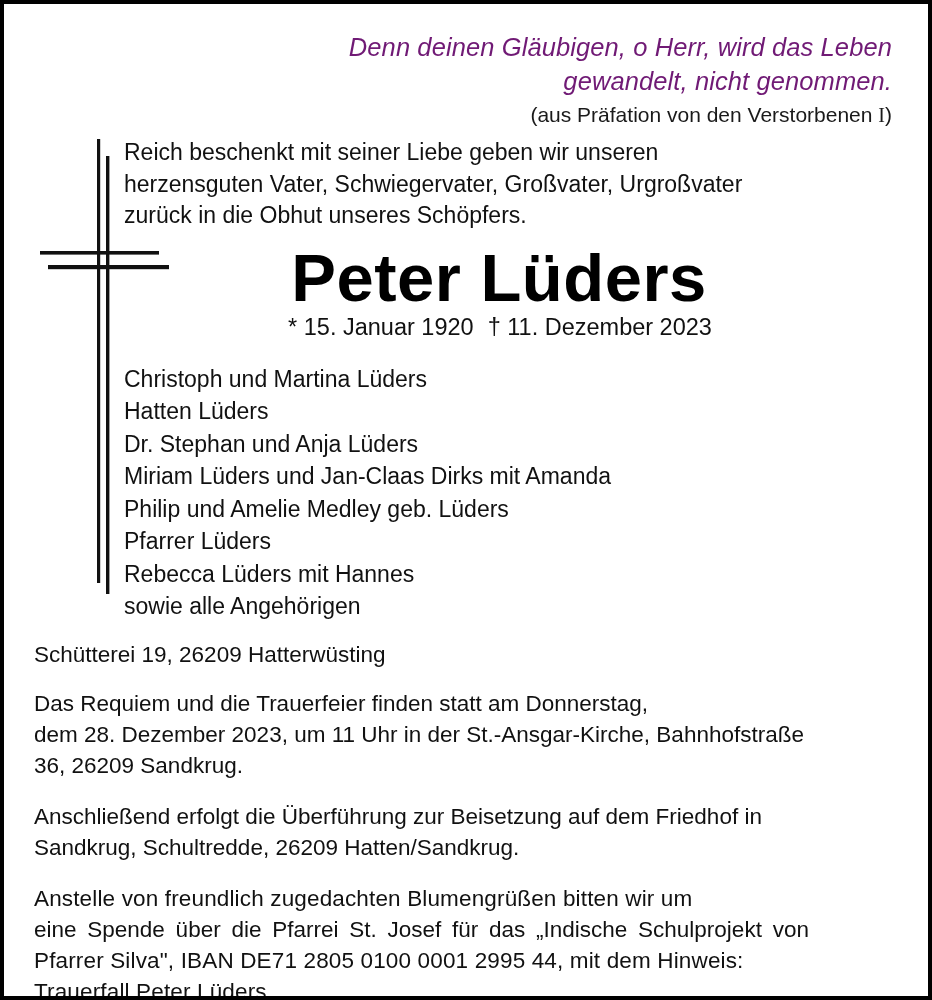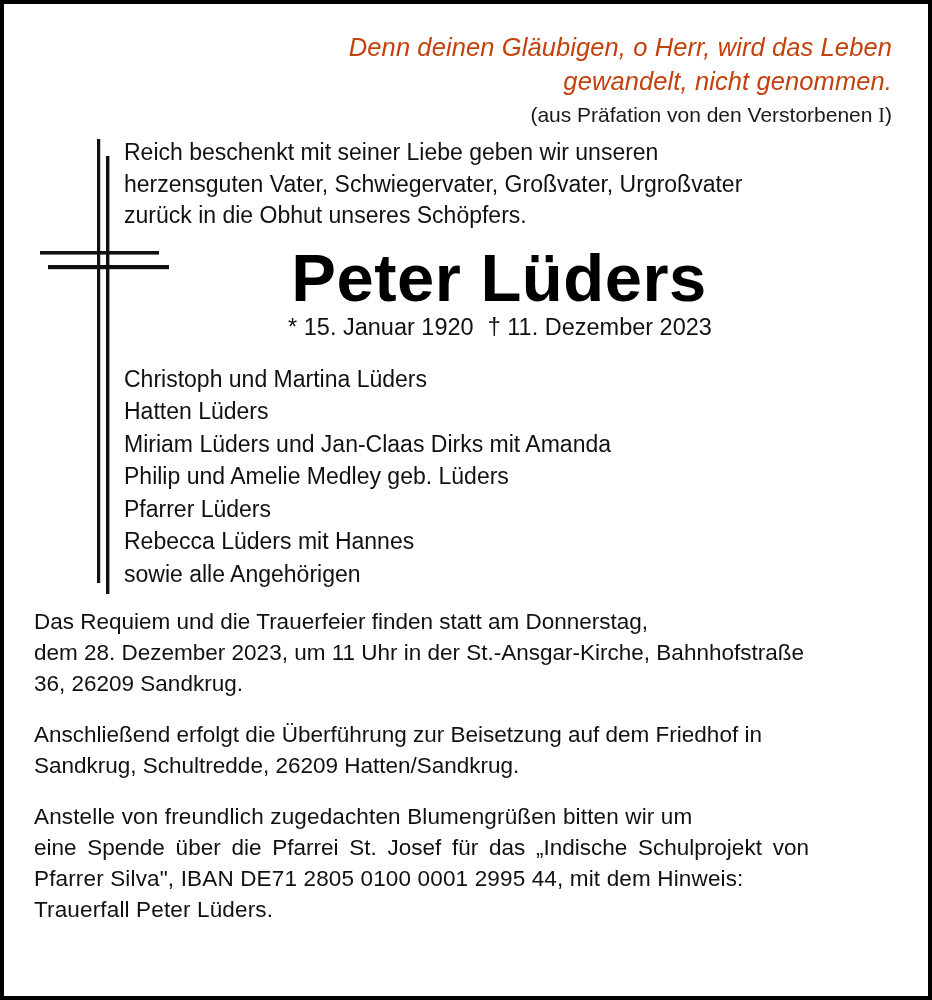--- a/index.html
+++ b/index.html
@@ -32,21 +32,21 @@
 
   
   .epigraph {
     padding: 26px 36px 0 180px;
     text-align: right;
   }
   .epigraph-line {
     font-style: italic;
     font-size: 25.5px;
     line-height: 34px;
-    color: #c2410c;
+    color: #701a75;
     letter-spacing: 0.1px;
     white-space: nowrap;
   }
   .epigraph-source {
     font-size: 21px;
     line-height: 31px;
     color: #1a1a1a;
     margin-top: 1px;
     white-space: nowrap;
   }
@@ -162,30 +162,34 @@
         <div>zurück in die Obhut unseres Schöpfers.</div>
       </div>
 
       <div class="name">Peter Lüders</div>
 
       <div class="dates"><span>* 15. Januar 1920</span><span class="gap"></span><span>† 11. Dezember 2023</span></div>
 
       <div class="survivors">
         <div>Christoph und Martina Lüders</div>
         <div>Hatten Lüders</div>
+        <div>Dr. Stephan und Anja Lüders</div>
         <div>Miriam Lüders und Jan-Claas Dirks mit Amanda</div>
         <div>Philip und Amelie Medley geb. Lüders</div>
         <div>Pfarrer Lüders</div>
         <div>Rebecca Lüders mit Hannes</div>
         <div>sowie alle Angehörigen</div>
       </div>
     </div>
 
     <div class="lower">
 
+      <p class="addr">
+        <span class="l">Schütterei 19, 26209 Hatterwüsting</span>
+      </p>
 
       <p>
         <span class="l">Das Requiem und die Trauerfeier finden statt am Donnerstag,</span>
         <span class="l">dem 28. Dezember 2023, um 11 Uhr in der St.-Ansgar-Kirche, Bahnhofstraße</span>
         <span class="l">36, 26209 Sandkrug.</span>
       </p>
 
       <p>
         <span class="l">Anschließend erfolgt die Überführung zur Beisetzung auf dem Friedhof in</span>
         <span class="l">Sandkrug, Schultredde, 26209 Hatten/Sandkrug.</span>

